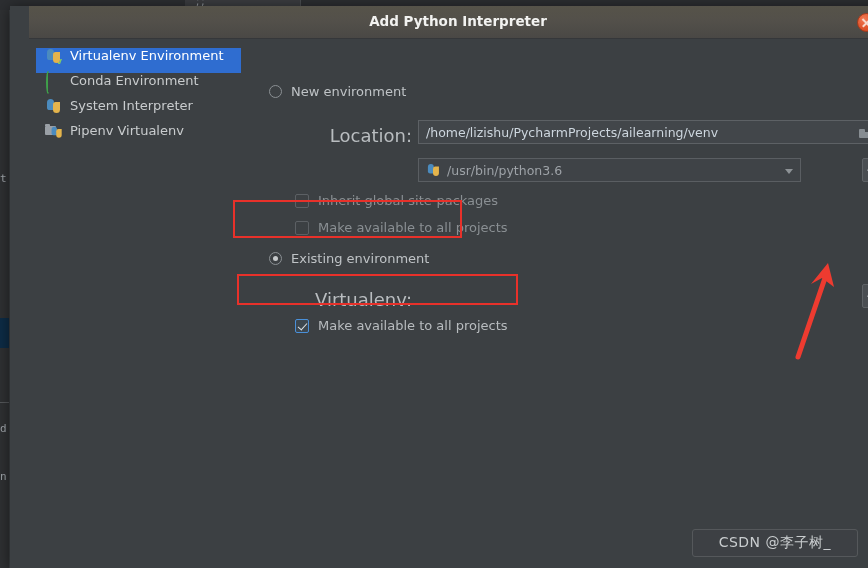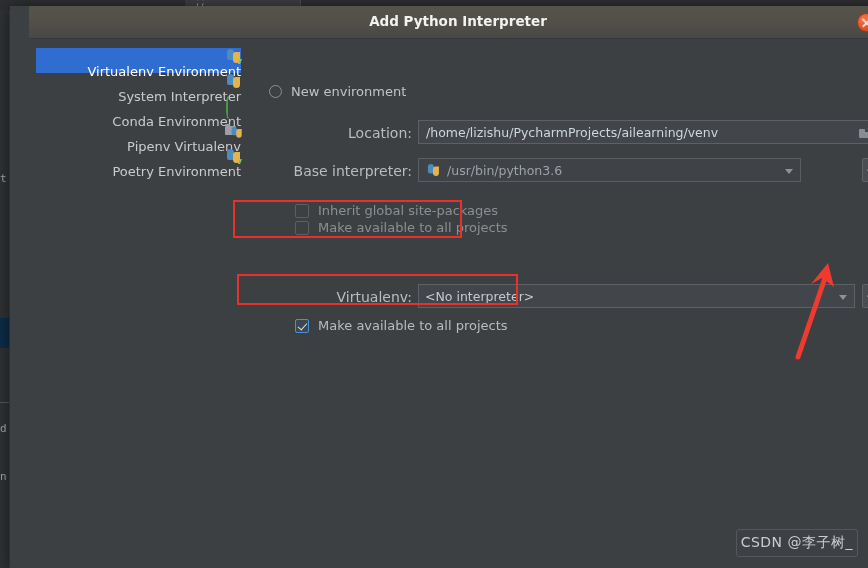--- a/index.html
+++ b/index.html
@@ -136,25 +136,24 @@
   }
 
   
   .sidebar {
     position: absolute;
     left: 7px; top: 9px;
     width: 205px;
   }
   .side-item {
     display: flex;
-    align-items: flex-end;
+    align-items: flex-start;
     height: 25px;
     padding-left: 9px;
     cursor: default;
-    flex-direction: column;
   }
   .side-item.selected {
     background: #2f6dd0;
   }
   .side-item .label {
     font-size: 13px;
     color: #c9ccce;
     margin-left: 9px;
     white-space: nowrap;
   }
@@ -237,21 +236,21 @@
   }
   .radio-row .rlabel {
     margin-left: 9px;
     font-size: 13px;
     color: #bfc3c6;
     white-space: nowrap;
   }
 
   .field-label {
     position: absolute;
-    font-size: 14px;
+    font-size: 18px;
     color: #b9bdc0;
     white-space: nowrap;
     text-align: right;
   }
 
   .textfield {
     position: absolute;
     box-sizing: border-box;
     height: 24px;
     background: #42464a;
@@ -373,21 +372,21 @@
     left: 780px; top: 255px;
     width: 80px; height: 110px;
     pointer-events: none;
   }
 
   
   .watermark {
     position: absolute;
     right: 10px;
     bottom: 11px;
-    padding: 4px 4px;
+    padding: 4px 26px;
     border: 1px solid #585b5e;
     border-radius: 3px;
     background: rgba(62,66,69,0.55);
     font-size: 14px;
     color: #d6d9db;
     letter-spacing: 0.5px;
     white-space: nowrap;
     opacity: 0.92;
     margin-top: 43px;
   }
@@ -423,85 +422,78 @@
       <div class="sidebar">
 
         <div class="side-item selected">
           <span class="ico ico-py">
               <span class="ico-v">v</span>
             </span>
           <span class="label">Virtualenv Environment</span>
         </div>
 
         <div class="side-item">
+          <span class="ico"><span class="ico-conda"></span></span>
+          <span class="label">Conda Environment</span>
+        </div>
+
+        <div class="side-item">
           <span class="ico ico-py"></span>
           <span class="label">System Interpreter</span>
-        </div>
-
-        <div class="side-item">
-          <span class="ico"><span class="ico-conda"></span></span>
-          <span class="label">Conda Environment</span>
         </div>
 
         <div class="side-item">
           <span class="ico">
             <span class="ico-folder"></span>
             <span class="ico ico-py" style="position:absolute;left:5px;top:3px;width:12px;height:12px;transform:scale(0.78);transform-origin:left top;"></span>
           </span>
           <span class="label">Pipenv Virtualenv</span>
         </div>
 
-        <div class="side-item">
-          <span class="ico ico-py">
-              <span class="ico-v">v</span>
-            </span>
-          <span class="label">Poetry Environment</span>
-        </div>
       </div>
 
       <div class="panel">
 
         <div class="radio-row" style="left:8px; top:45px;">
           <span class="radio"></span>
           <span class="rlabel">New environment</span>
         </div>
 
         <div class="field-label" style="left:21px; top:86px; width:130px;">Location:</div>
         <div class="textfield" style="left:157px; top:81px; width:463px;">
           <span>/home/lizishu/PycharmProjects/ailearning/venv</span>
           <span class="fold-icon">
             <span class="ftab"></span>
               <span class="fbody"></span>
           </span>
         </div>
 
-        <div class="field-label" style="left:-5px; top:124px; width:156px;">Base interpreter:</div>
         <div class="combo" style="left:157px; top:119px; width:383px;">
           <span class="ico ico-py combo-ico" style="transform:scale(0.85);"></span>
           <span>/usr/bin/python3.6</span>
           <span class="arrow"></span>
         </div>
         <div class="ellipsis-btn" style="left:601px; top:119px;">...</div>
 
-        <div class="check-row disabled" style="left:34px; top:154px;margin-top:10px;">
+        <div class="check-row disabled" style="left:34px; top:154px;">
           <span class="checkbox"></span>
           <span class="clabel">Inherit global site-packages</span>
         </div>
 
         <div class="check-row disabled" style="left:34px; top:181px;">
           <span class="checkbox"></span>
           <span class="clabel">Make available to all projects</span>
         </div>
 
+        <div class="radio-row" style="left:8px; top:212px;">
+          <span class="radio checked"></span>
+          <span class="rlabel">Existing environment</span>
+        </div>
 
         <div class="field-label" style="left:21px; top:250px; width:130px;">Virtualenv:</div>
-        <div class="combo enabled" style="left:157px; top:245px; width:437px;">
-          <span>&lt;No interpreter&gt;</span>
-          <span class="arrow"></span>
-        </div>
         <div class="ellipsis-btn" style="left:601px; top:245px;">...</div>
 
         <div class="check-row" style="left:34px; top:279px;">
           <span class="checkbox checked"></span>
           <span class="clabel">Make available to all projects</span>
         </div>
 
       </div>
     </div>
   </div>

